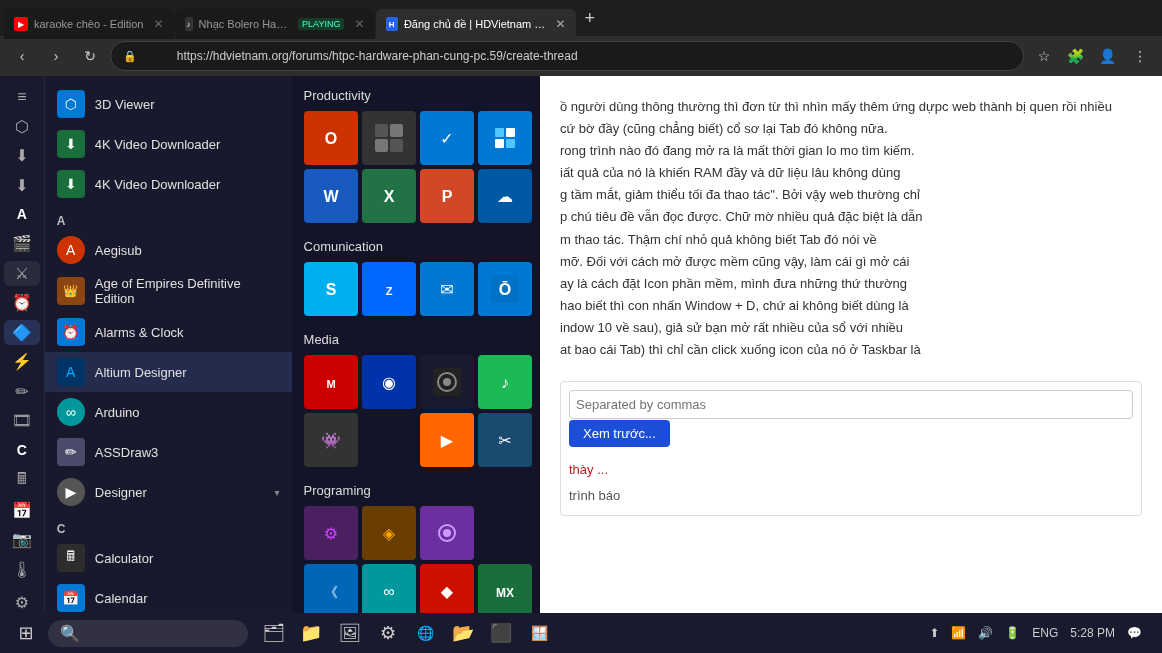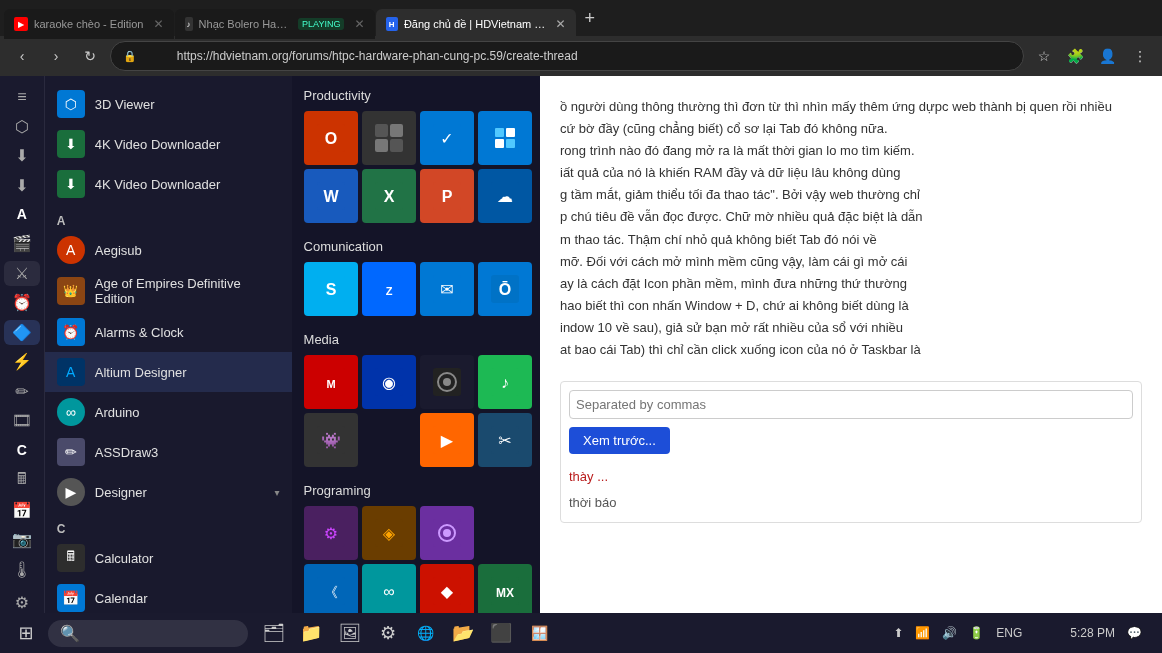--- a/index.html
+++ b/index.html
@@ -54,21 +54,21 @@
 
     
     .taskbar { position: absolute; bottom: 0; left: 0; right: 0; height: 40px; background: #1a1a2e; display: flex; align-items: center; padding: 0 8px; gap: 4px; }
     .taskbar-search { display: flex; align-items: center; background: rgba(255,255,255,0.1); border-radius: 16px; padding: 4px 12px; gap: 6px; width: 200px; }
     .taskbar-search-text { color: #aaa; font-size: 12px; }
     .taskbar-items { display: flex; gap: 2px; margin-left: 4px; }
     .taskbar-item { width: 36px; height: 36px; display: flex; align-items: center; justify-content: center; border-radius: 4px; cursor: pointer; font-size: 18px; color: #ccc; }
     .taskbar-spacer { flex: 1; }
     .taskbar-tray { display: flex; align-items: center; gap: 4px; padding-right: 8px; }
     .tray-item { color: #ccc; font-size: 12px; cursor: pointer; padding: 2px 4px; }
-    .tray-clock { display: flex; flex-direction: column; align-items: flex-end; margin-left: 36px; }
+    .tray-clock { display: flex; flex-direction: column; align-items: flex-end; }
 
     .playing-badge { font-size: 9px; color: #4fc; background: rgba(0,200,100,0.2); border-radius: 3px; padding: 1px 4px; }
 
     .lock-icon { color: #4a9; font-size: 11px; }
     .favicon-yt { background: #ff0000; border-radius: 2px; width: 14px; height: 14px; display: flex; align-items: center; justify-content: center; font-size: 8px; color: white; }
     .favicon-music { background: #333; border-radius: 2px; width: 14px; height: 14px; display: flex; align-items: center; justify-content: center; font-size: 8px; color: white; }
     .favicon-hd { background: #2563eb; border-radius: 2px; width: 14px; height: 14px; display: flex; align-items: center; justify-content: center; font-size: 8px; color: white; font-weight: bold; }
 
     ::-webkit-scrollbar { width: 6px; }
     ::-webkit-scrollbar-track { background: rgba(0,0,0,0.1); }
@@ -399,38 +399,38 @@
 
   <div class="right-panel">
     <div class="content-area">
       <p>ồ người dùng thông thường thì đơn từ thì nhìn mấy thêm ứng dựpc web thành bị quen rồi nhiều</p>
       <p>cứ bờ đầy (cũng chẳng biết) cổ sơ lại Tab đó không nữa.</p>
       <p>rong trình nào đó đang mở ra là mất thời gian lo mo tìm kiếm.</p>
       <p>iất quả của nó là khiến RAM đầy và dữ liệu lâu không dùng</p>
       <p>g tầm mắt, giảm thiểu tối đa thao tác". Bởi vậy web thường chỉ</p>
       <p>p chú tiêu đề vẫn đọc được. Chữ mờ nhiều quả đặc biệt là dẫn</p>
       <p>m thao tác. Thậm chí nhỏ quả không biết Tab đó nói về</p>
-      <p>mỡ. Đối với cách mở mình mềm cũng vậy, làm cái gì mở cái</p>
+      <p>mỡ. Đối với cách mở được mềm cũng vậy, làm cái gì mở cái</p>
       <p>ay là cách đặt Icon phần mềm, mình đưa những thứ thường</p>
       <p>hao biết thì con nhấn Window + D, chứ ai không biết dùng là</p>
       <p>indow 10 về sau), giả sử bạn mở rất nhiều của sổ với nhiều</p>
       <p>at bao cái Tab) thì chỉ cần click xuống icon của nó ở Taskbar là</p>
 
       <div style="margin-top:20px;border:1px solid #ddd;border-radius:4px;padding:8px;">
-        <div style="margin-bottom:8px;border-radius:14px;">
+        <div style="margin-bottom:1px;border-radius:14px;">
           <input type="text" placeholder="Separated by commas" style="width: 100%; border: 1px solid rgb(204, 204, 204); border-radius: 4px; padding: 6px; font-size: 13px; color: rgb(153, 153, 153);">
         </div>
         <div style="display:flex;gap:8px;align-items:center;">
           <button style="background:#1d4ed8;color:white;border:none;border-radius:4px;padding:6px 14px;font-size:13px;cursor:pointer;">Xem trước...</button>
         </div>
         <div style="margin-top:12px;font-size:13px;color:#b91c1c;">
           <span>thày ...</span>
         </div>
         <div style="margin-top:4px;font-size:13px;color:#555;">
-          <span>thời báo</span>
+          <span>trình báo</span>
         </div>
       </div>
     </div>
   </div>
 </div>
 
 <div class="taskbar">
   <div class="taskbar-item">⊞</div>
   <div class="taskbar-search">
     <span>🔍</span>

